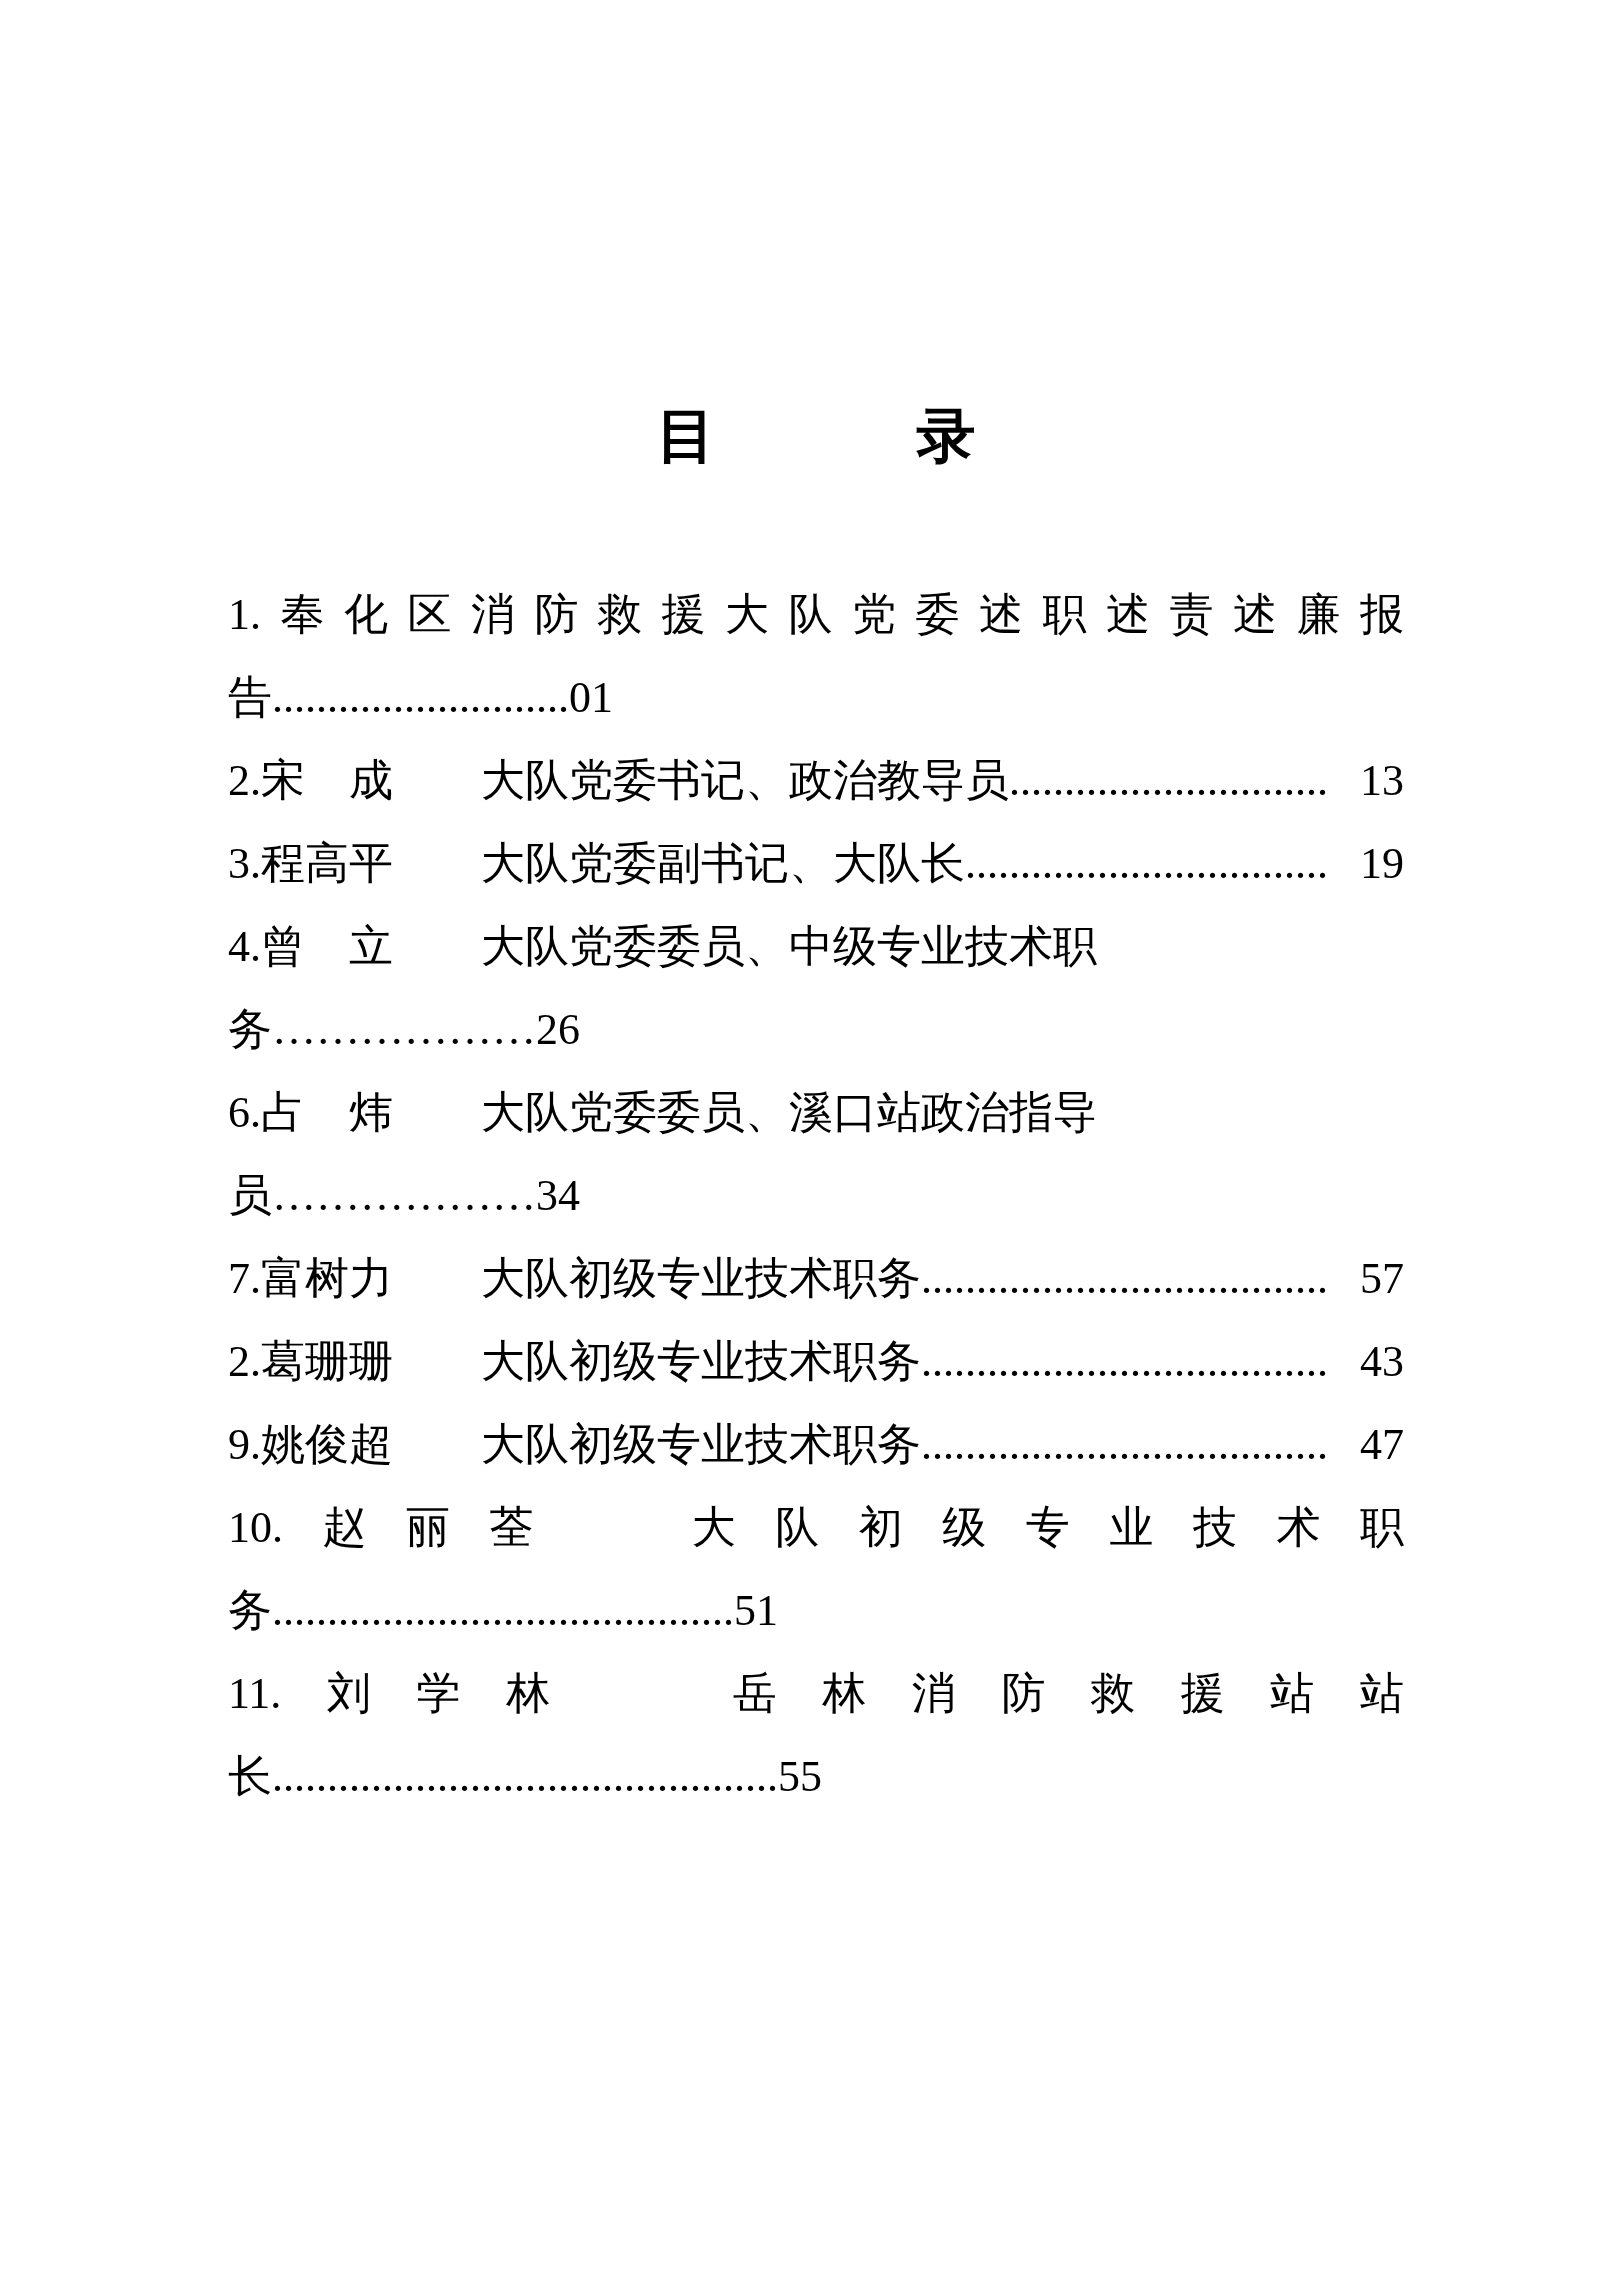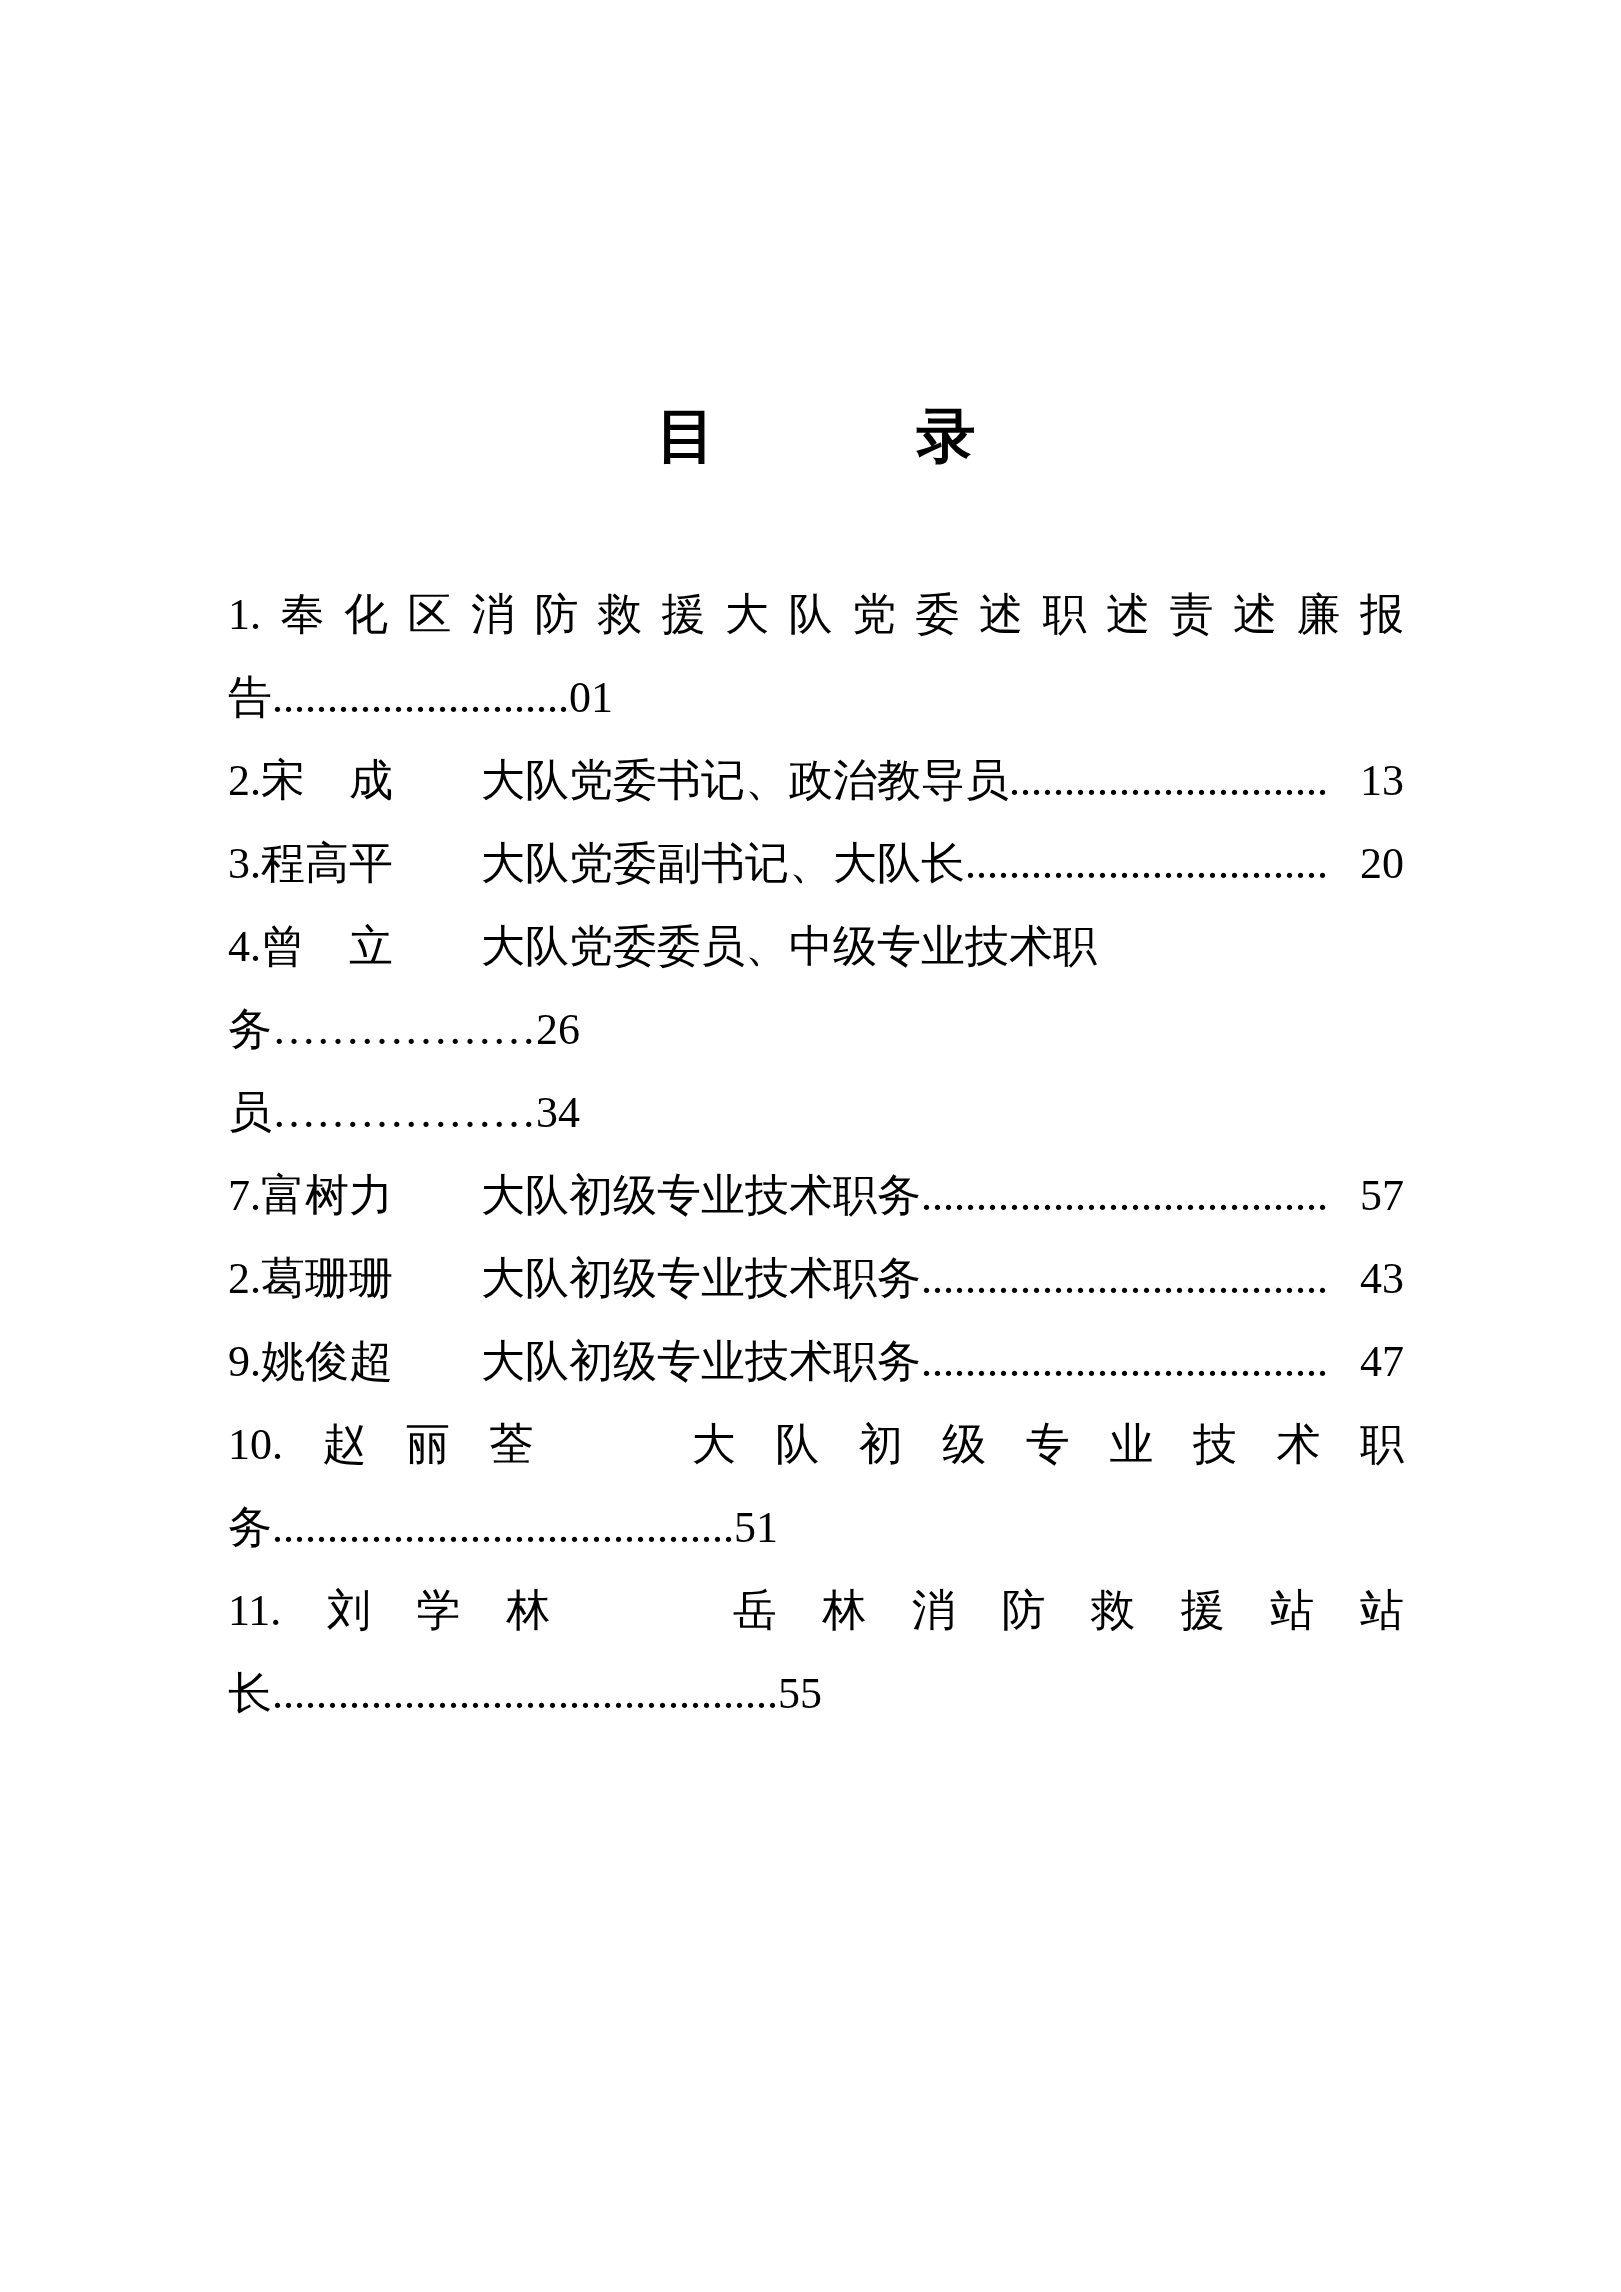--- a/index.html
+++ b/index.html
@@ -69,27 +69,28 @@
 
     <div class="line dotted">
       <span class="txt">2.宋　成　　大队党委书记、政治教导员</span>
       <span class="leader"><span>....................................................................................................</span></span>
       <span class="pagenum">13</span>
     </div>
 
     <div class="line dotted">
       <span class="txt">3.程高平　　大队党委副书记、大队长</span>
       <span class="leader"><span>....................................................................................................</span></span>
-      <span class="pagenum">20</span>
+      <span class="pagenum">19</span>
     </div>
 
     <div class="line">4.曾　立　　大队党委委员、中级专业技术职</div>
     <div class="line">务………………26</div>
 
 
+    <div class="line">6.占　炜　　大队党委委员、溪口站政治指导</div>
     <div class="line">员………………34</div>
 
     <div class="line dotted">
       <span class="txt">7.富树力　　大队初级专业技术职务</span>
       <span class="leader"><span>....................................................................................................</span></span>
       <span class="pagenum">57</span>
     </div>
 
     <div class="line dotted">
       <span class="txt">2.葛珊珊　　大队初级专业技术职务</span>

